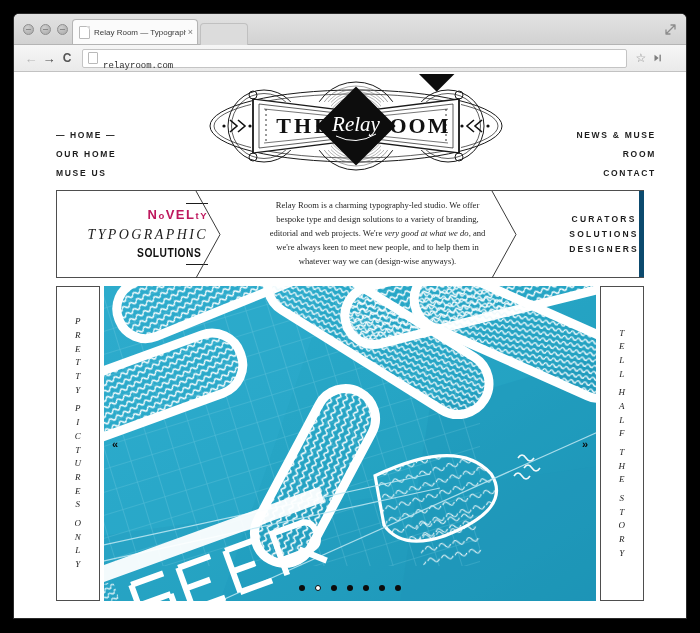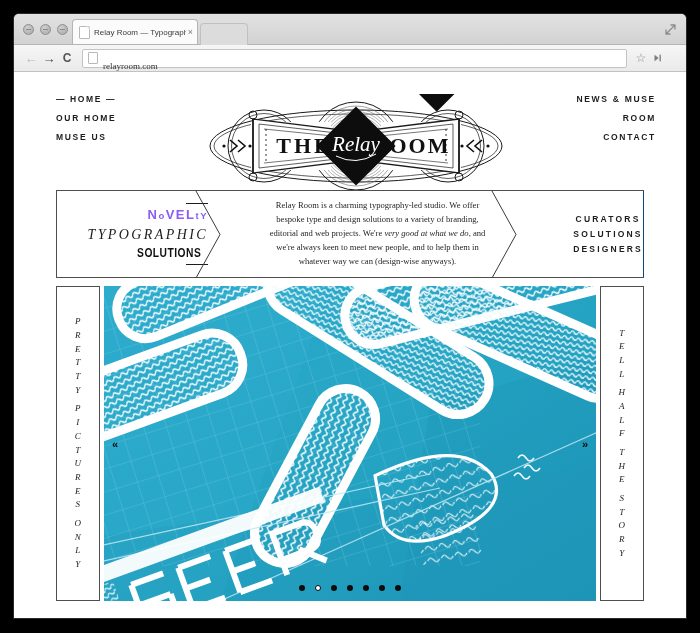--- a/index.html
+++ b/index.html
@@ -167,21 +167,21 @@
     height: 10px;
     background: #fff;
     border: 1px solid #b9b9b9;
     border-radius: 1px;
     margin-right: 5px;
     flex: 0 0 auto;
   }
   .omnibox-url {
     font-size: 9px;
     color: #2e2e2e;
-    font-family: Liberation Serif, serif;
+    font-family: Liberation Mono, monospace;
     margin-top: 16px;
   }
   .tool-icon {
     width: 16px;
     height: 16px;
     display: flex;
     align-items: center;
     justify-content: center;
     color: #8e8e8e;
     font-size: 12px;
@@ -200,21 +200,21 @@
   .viewport {
     background: #ffffff;
     height: 546px;
     position: relative;
     overflow: hidden;
   }
 
   
   .site-header {
     display: flex;
-    align-items: flex-start;
+    align-items: flex-end;
     justify-content: center;
     padding: 22px 0 4px;
     position: relative;
     height: 110px;
     box-sizing: border-box;
   }
   .nav {
     display: flex;
     flex-direction: column;
     gap: 9px;
@@ -258,40 +258,40 @@
     justify-content: center;
     box-sizing: border-box;
   }
   .cell-left {
     width: 152px;
     border-left: 1px solid #4e4e4e;
   }
   .cell-mid { flex: 1 1 auto; padding: 0 14px; }
   .cell-right {
     width: 140px;
-    border-right: 1px solid #0c4a6e;
+    border-right: 5px solid #0c4a6e;
     gap: 26px;
   }
   .chevron-div {
     width: 0;
     flex: 0 0 auto;
     position: relative;
   }
   .chevron-div svg { position: absolute; top: 0; left: -18px; }
 
   .rule-dash {
     width: 22px;
     height: 1.5px;
     background: #1d1d1d;
     margin: 4px 0;
   }
   .novelty {
     font-size: 13px;
     letter-spacing: 1.5px;
-    color: #8b5cf6;
+    color: #be185d;
     font-weight: bold;
     font-family: "Liberation Sans", sans-serif;
     line-height: 1.1;
   }
   .novelty .sm { font-size: 9.5px; font-weight: bold; }
   .typographic {
     font-family: "Liberation Serif", serif;
     font-style: italic;
     font-size: 14px;
     letter-spacing: 2.4px;

